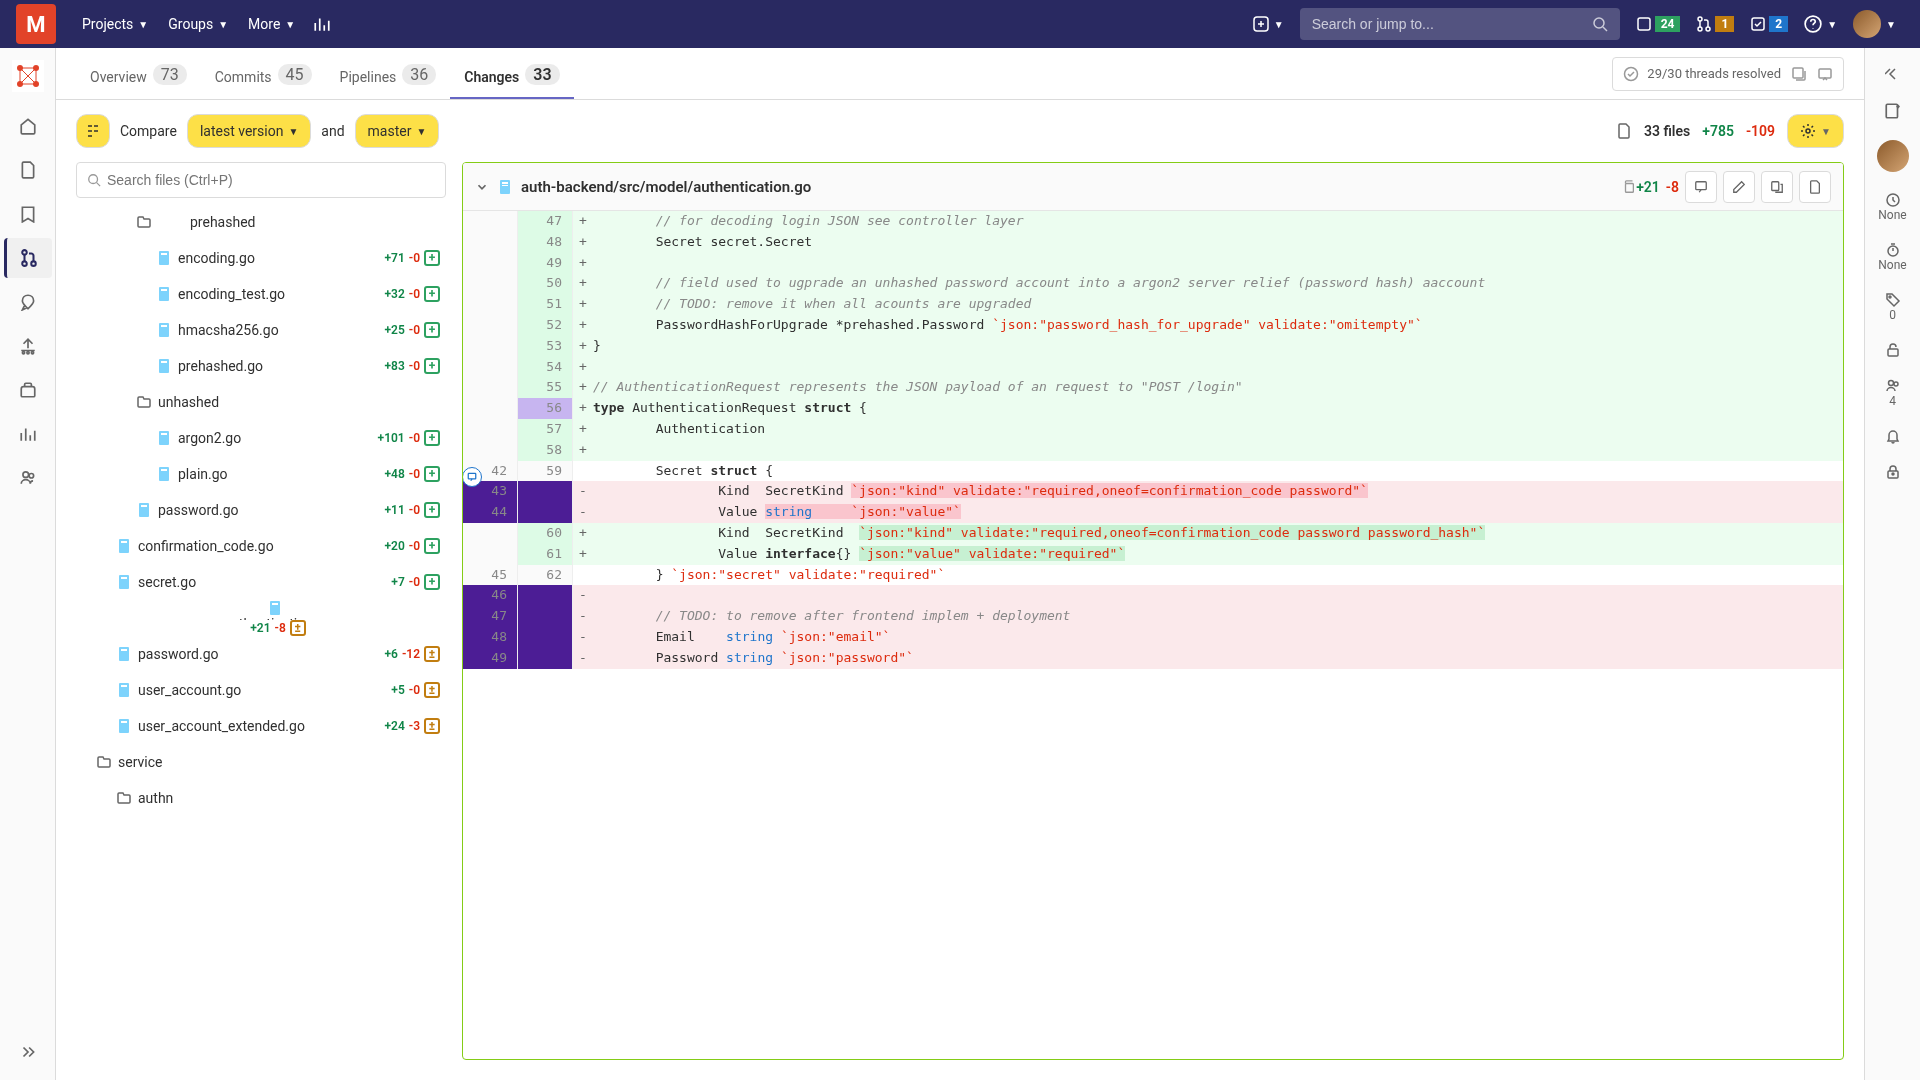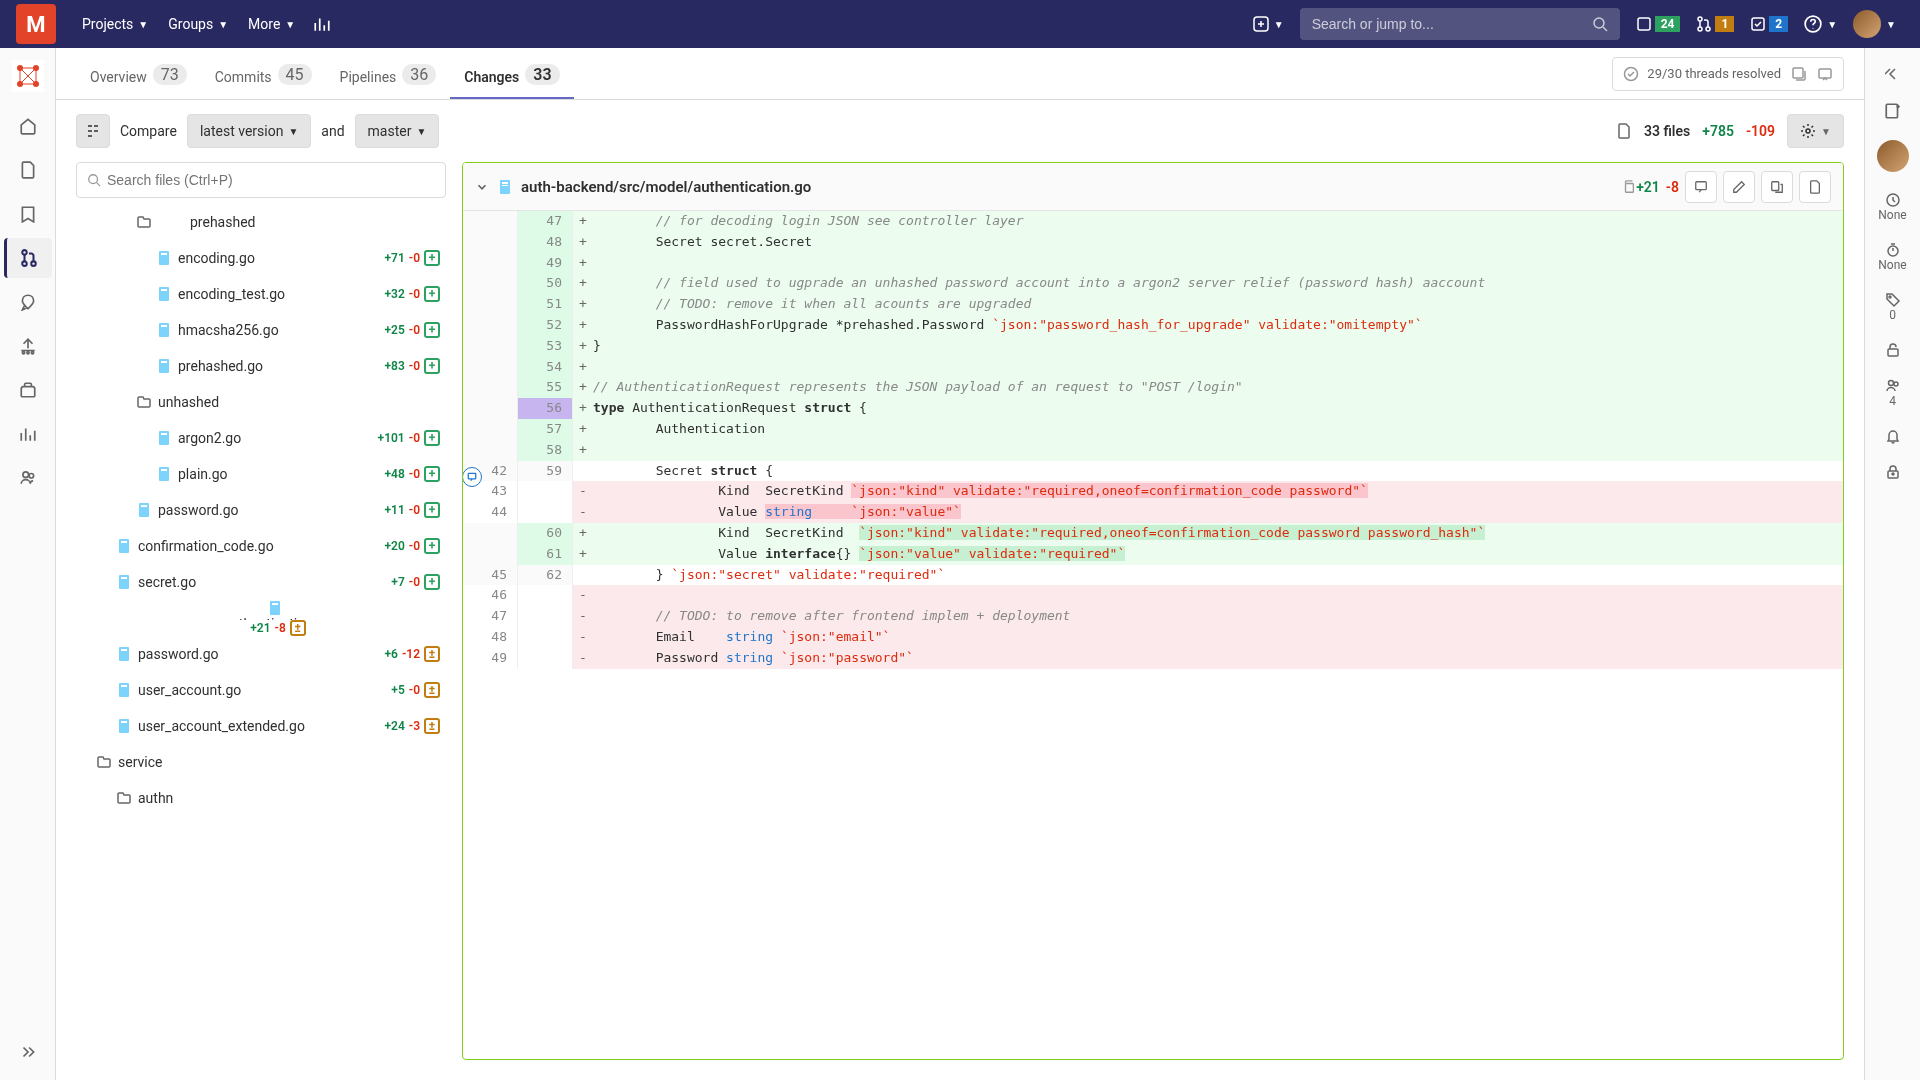--- a/index.html
+++ b/index.html
@@ -38,21 +38,21 @@
 
 .mr-tabs { display: flex; align-items: center; border-bottom: 1px solid #dbdbdb; padding: 0 20px; height: 52px; }
 .tab { padding: 12px 14px; height: 51px; display: flex; align-items: flex-end; cursor: pointer; color: #666; border-bottom: 2px solid transparent; }
 .tab.active { color: #303030; border-bottom: 2px solid #6666c4; font-weight: 600; }
 .tab-count { background: rgba(0,0,0,0.08); border-radius: 10px; padding: 1px 8px; font-size: 16px; margin-left: 6px; }
 .threads { margin-left: auto; display: flex; align-items: center; border: 1px solid #dbdbdb; border-radius: 4px; height: 34px; padding: 0 10px; color: #666; font-size: 13px; }
 .threads .ticon { margin-left: 10px; color: #999; }
 
 
 .toolbar { display: flex; align-items: center; padding: 14px 20px; gap: 10px; }
-.btn { border: 1px solid #dbdbdb; background: #e5e5e5; border-radius: 4px; height: 34px; display: flex; align-items: center; padding: 0 12px; cursor: pointer; font-size: 14px; color: #303030; }
+.btn { border: 1px solid #dbdbdb; background: #fde047; border-radius: 11px; height: 34px; display: flex; align-items: center; padding: 0 12px; cursor: pointer; font-size: 14px; color: #303030; }
 .btn-icononly { padding: 0 8px; }
 .label-word { color: #303030; }
 .toolbar-right { margin-left: auto; display: flex; align-items: center; gap: 12px; font-size: 14px; }
 .add-green { color: #108548; font-weight: 600; }
 .sub-red { color: #dd2b0e; font-weight: 600; }
 
 
 .content { flex: 1; display: flex; padding: 0 20px 20px 20px; gap: 16px; overflow: hidden; }
 .filetree { width: 370px; display: flex; flex-direction: column; }
 .searchfiles { border: 1px solid #dbdbdb; border-radius: 4px; height: 36px; display: flex; align-items: center; padding: 0 10px; color: #999; margin-bottom: 6px; }
@@ -70,21 +70,21 @@
 
 .diff { flex: 1; border: 1px solid #84cc16; border-radius: 4px; display: flex; flex-direction: column; overflow: hidden; }
 .diff-header { display: flex; align-items: center; height: 48px; padding: 0 12px; border-bottom: 1px solid #e5e5e5; background: #fafafa; }
 .diff-header .title { font-weight: 600; font-size: 15px; flex: 1; }
 .diff-header .htools { display: flex; align-items: center; gap: 6px; }
 .icnbtn { width: 32px; height: 32px; border: 1px solid #dbdbdb; border-radius: 4px; display: flex; align-items: center; justify-content: center; cursor: pointer; background: #fff; color: #666; }
 .diff-body { flex: 1; overflow-y: auto; font-family: "SFMono-Regular", Menlo, Consolas, monospace; font-size: 13px; line-height: 1.6; position: relative; }
 .dl { display: flex; }
 .ln { width: 55px; text-align: right; padding-right: 10px; color: #888; background: #fafafa; user-select: none; flex-shrink: 0; border-right: 1px solid #eee; }
 .ln.newadd { background: #ddfbe6; }
-.ln.newdel { background: #ffffff; }
+.ln.newdel { background: #4c1d95; }
 .sign { width: 20px; text-align: center; color: #666; flex-shrink: 0; }
 .code { flex: 1; padding-right: 10px; white-space: pre-wrap; word-break: break-word; }
 .dl.add { background: #ecfdf0; }
 .dl.del { background: #fbe9eb; }
 .dl.hl56 .ln:nth-child(2) { background: #c7b5f0; }
 .cc-comment { color: #888; font-style: italic; }
 .cc-kw { font-weight: bold; }
 .cc-str { color: #dd2b0e; }
 .cc-type { color: #1f75cb; }
 .cc-hl-g { background: #c7f0d2; }

